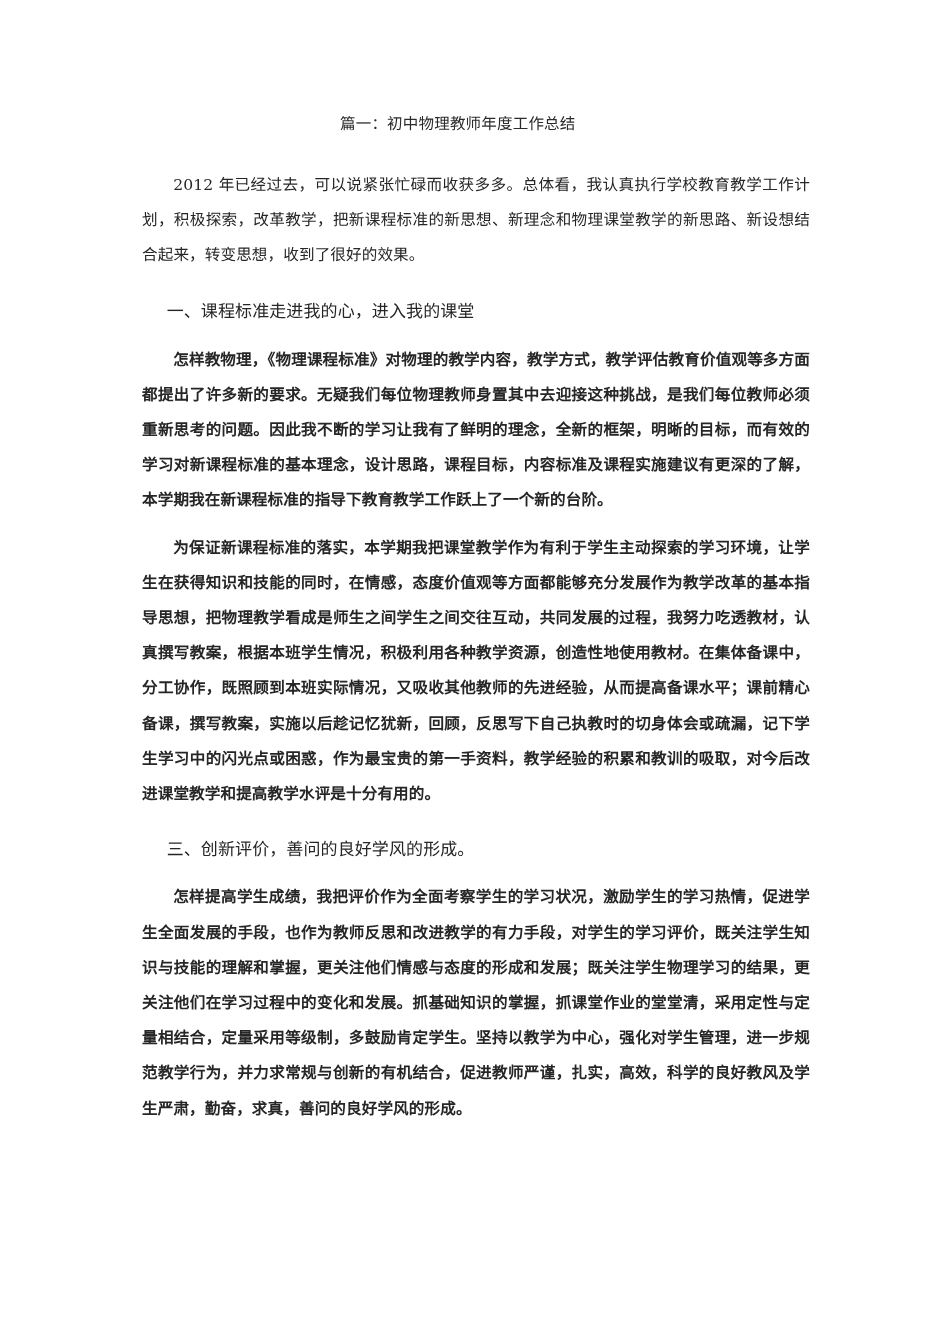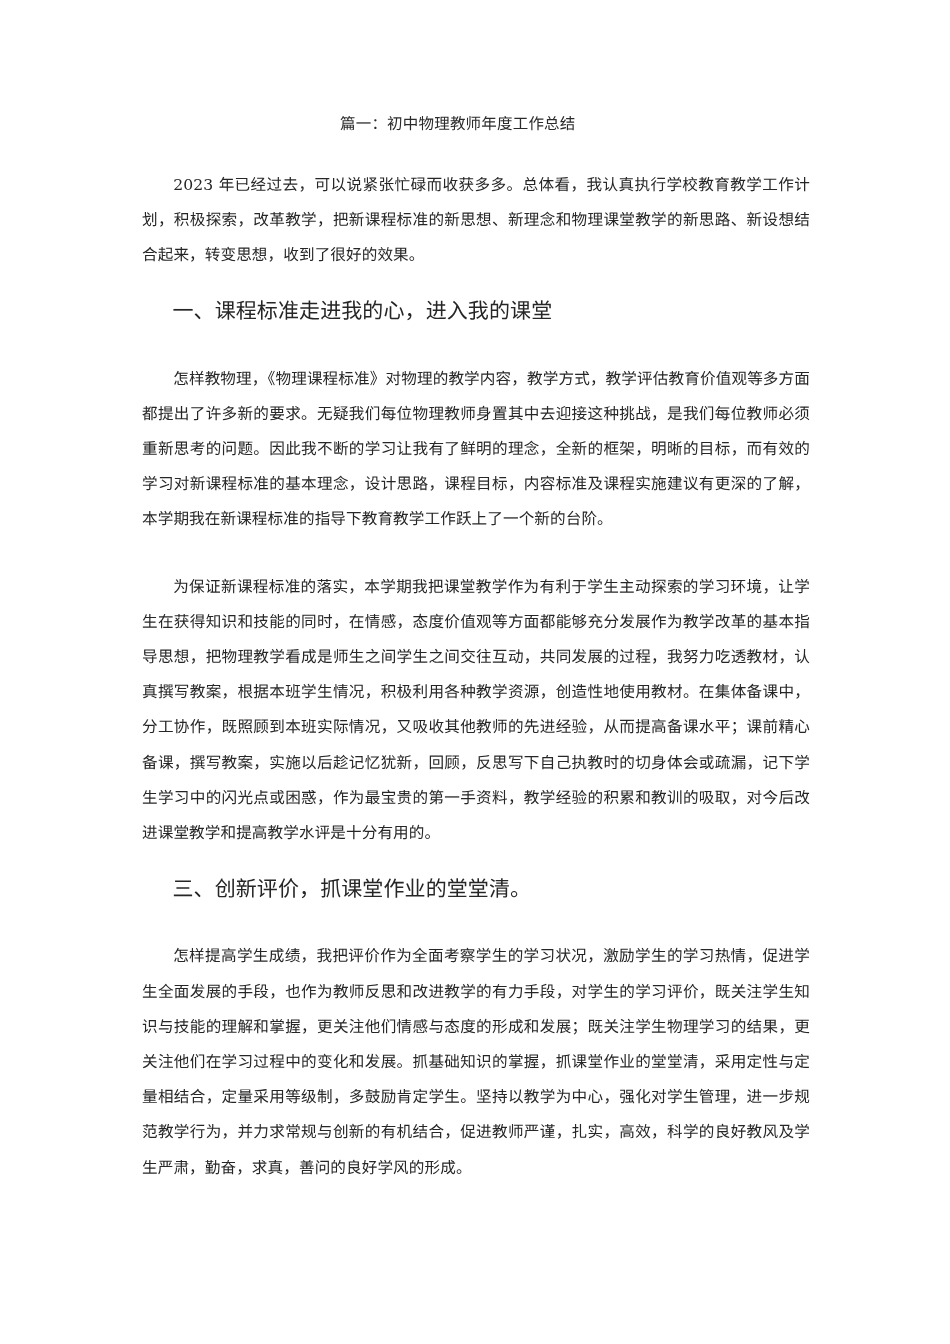--- a/index.html
+++ b/index.html
@@ -43,46 +43,46 @@
     color: #262626;
     text-align: justify;
     text-justify: inter-ideograph;
     text-indent: 2em;
     letter-spacing: 0.1px;
     word-break: break-all;
   }
   .para.first { padding-top: 31px; }
   .heading {
     margin: 0;
-    font-size: 21px;
+    font-size: 17px;
     line-height: 35.2px;
     color: #262626;
     text-indent: 1.45em;
     font-weight: normal;
     letter-spacing: 0.1px;
   }
   .gap-before { margin-top: 21px; }
-  .gap-before-sm { margin-top: 32px; }
+  .gap-before-sm { margin-top: 12px; font-weight: bold; }
 </style>
 </head>
 <body>
 
 <div class="page">
   <div class="page-inner">
 
     <div class="doc-title">篇一：初中物理教师年度工作总结</div>
 
-    <p class="para first">2023 年已经过去，可以说紧张忙碌而收获多多。总体看，我认真执行学校教育教学工作计划，积极探索，改革教学，把新课程标准的新思想、新理念和物理课堂教学的新思路、新设想结合起来，转变思想，收到了很好的效果。</p>
+    <p class="para first">2012 年已经过去，可以说紧张忙碌而收获多多。总体看，我认真执行学校教育教学工作计划，积极探索，改革教学，把新课程标准的新思想、新理念和物理课堂教学的新思路、新设想结合起来，转变思想，收到了很好的效果。</p>
 
     <p class="heading gap-before">一、课程标准走进我的心，进入我的课堂</p>
 
     <p class="para gap-before-sm">怎样教物理，《物理课程标准》对物理的教学内容，教学方式，教学评估教育价值观等多方面都提出了许多新的要求。无疑我们每位物理教师身置其中去迎接这种挑战，是我们每位教师必须重新思考的问题。因此我不断的学习让我有了鲜明的理念，全新的框架，明晰的目标，而有效的学习对新课程标准的基本理念，设计思路，课程目标，内容标准及课程实施建议有更深的了解，本学期我在新课程标准的指导下教育教学工作跃上了一个新的台阶。</p>
 
 
     <p class="para gap-before-sm">为保证新课程标准的落实，本学期我把课堂教学作为有利于学生主动探索的学习环境，让学生在获得知识和技能的同时，在情感，态度价值观等方面都能够充分发展作为教学改革的基本指导思想，把物理教学看成是师生之间学生之间交往互动，共同发展的过程，我努力吃透教材，认真撰写教案，根据本班学生情况，积极利用各种教学资源，创造性地使用教材。在集体备课中，分工协作，既照顾到本班实际情况，又吸收其他教师的先进经验，从而提高备课水平；课前精心备课，撰写教案，实施以后趁记忆犹新，回顾，反思写下自己执教时的切身体会或疏漏，记下学生学习中的闪光点或困惑，作为最宝贵的第一手资料，教学经验的积累和教训的吸取，对今后改进课堂教学和提高教学水评是十分有用的。</p>
 
 
-    <p class="heading gap-before">三、创新评价，抓课堂作业的堂堂清。</p>
+    <p class="heading gap-before">三、创新评价，善问的良好学风的形成。</p>
 
     <p class="para gap-before-sm">怎样提高学生成绩，我把评价作为全面考察学生的学习状况，激励学生的学习热情，促进学生全面发展的手段，也作为教师反思和改进教学的有力手段，对学生的学习评价，既关注学生知识与技能的理解和掌握，更关注他们情感与态度的形成和发展；既关注学生物理学习的结果，更关注他们在学习过程中的变化和发展。抓基础知识的掌握，抓课堂作业的堂堂清，采用定性与定量相结合，定量采用等级制，多鼓励肯定学生。坚持以教学为中心，强化对学生管理，进一步规范教学行为，并力求常规与创新的有机结合，促进教师严谨，扎实，高效，科学的良好教风及学生严肃，勤奋，求真，善问的良好学风的形成。</p>
 
   </div>
 </div>
 
 </body></html>

